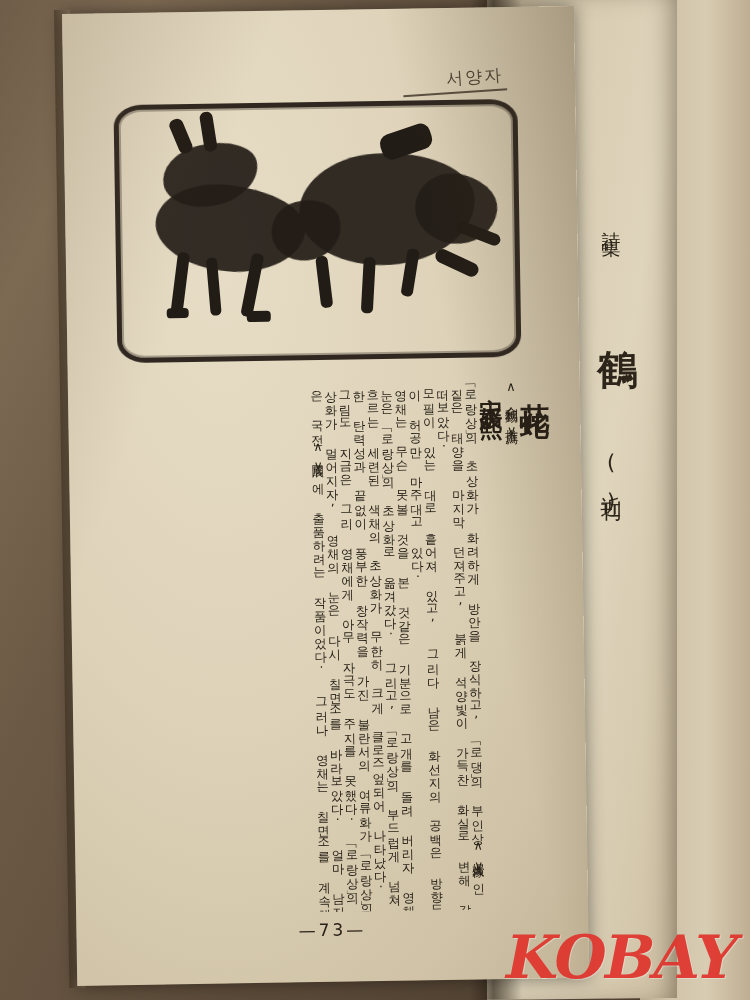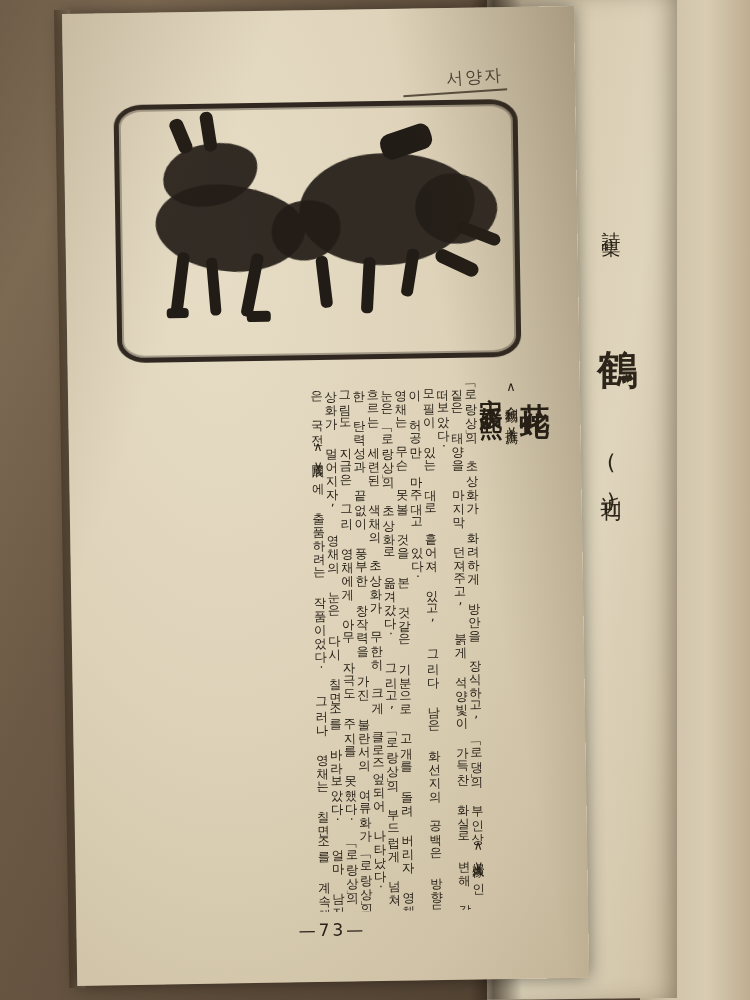--- a/index.html
+++ b/index.html
@@ -255,14 +255,15 @@
       <div class="vcol">흐르는 세련된 색채의 초상화가 무한히 크게 클로즈엎되어 나타났다. 강</div>
       <div class="vcol">한 탄력성과 끝없이 풍부한 창작력을 가진 불란서의 여류화가 「로랑상」의</div>
       <div class="vcol">그림도 지금은 그리 영채에게 아무 자극도 주지를 못했다. 「로랑상」의 초</div>
       <div class="vcol">상화가 멀어지자, 영채의 눈은 다시 칠면조를 바라보았다. 얼마 남지 않</div>
       <div class="vcol">은 국전∧國展∨에 출품하려는 작품이었다. 그러나 영채는 칠면조를 계속해</div>
     </div>
 
     <div class="page-number">—73—</div>
   </div>
 
+  <div class="watermark">KOBAY</div>
 
 </div>
 
 </body></html>

